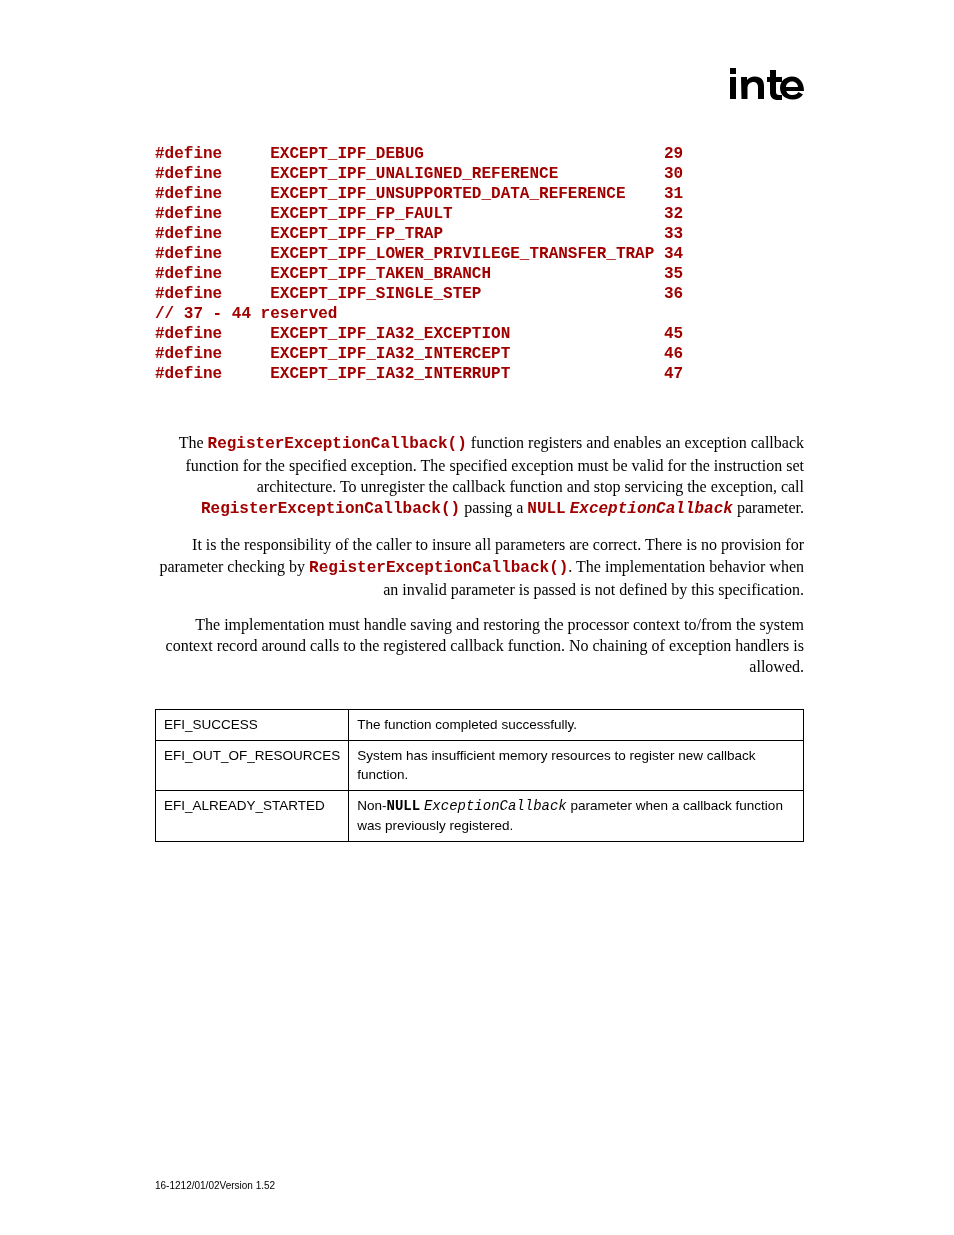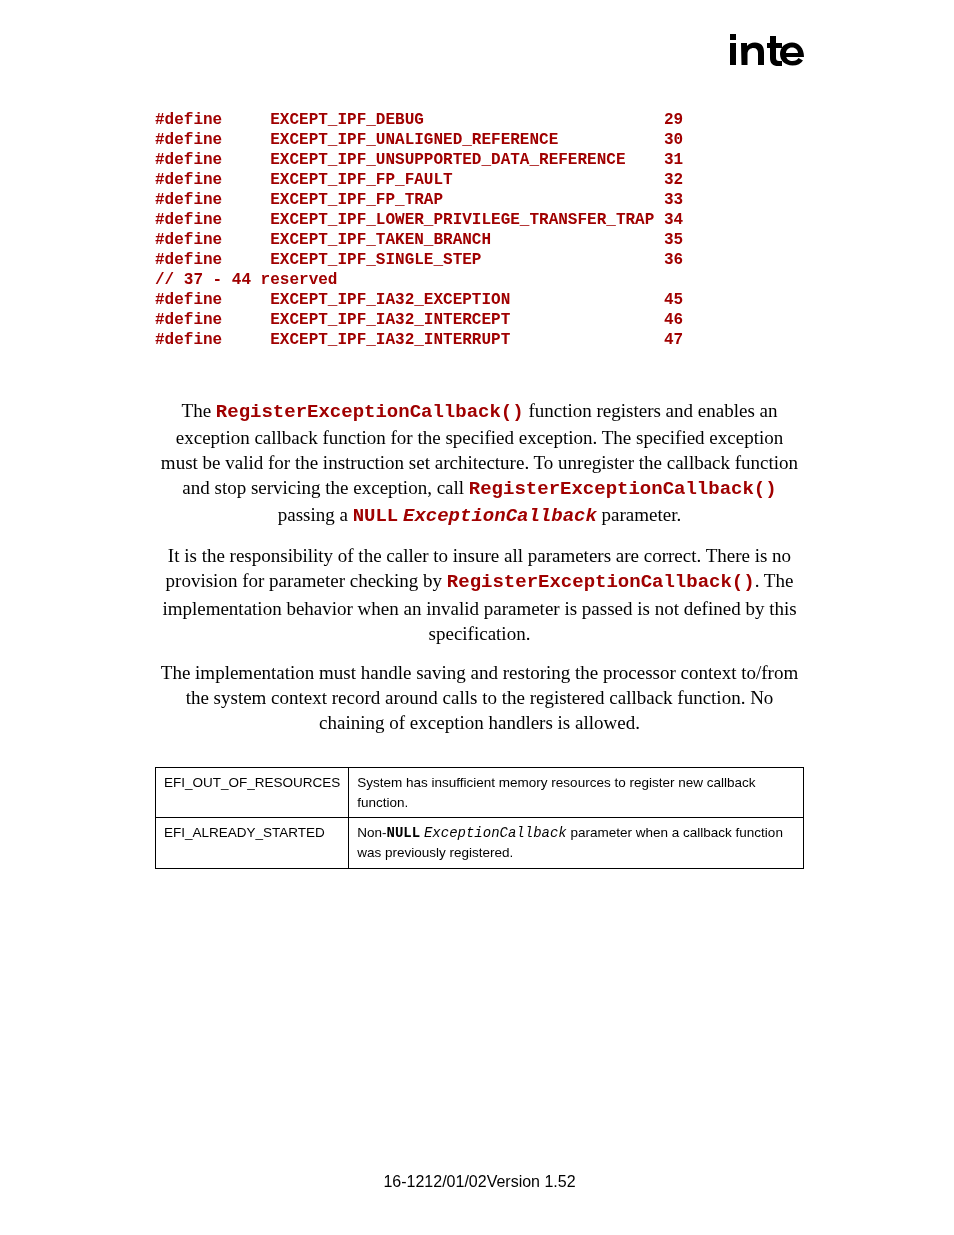--- a/index.html
+++ b/index.html
@@ -9,43 +9,43 @@
     padding: 0;
     width: 954px;
     height: 1235px;
     background: #ffffff;
     font-family: "Times New Roman", Times, serif;
     font-size: 16px;
     color: #000;
     position: relative;
   }
   .page {
-    padding: 30px 150px 0 155px;
+    padding: 64px 150px 0 155px;
   }
   .logo-wrap {
     text-align: right;
     margin-bottom: 36px;
   }
   .logo {
     display: inline-block;
   }
   .code-block {
     font-family: "Courier New", Courier, monospace;
     font-size: 16px;
     font-weight: bold;
     color: #a00000;
     line-height: 1.25;
     white-space: pre;
     margin-bottom: 48px;
   }
   .para {
-    font-size: 19px;
+    font-size: 16px;
     line-height: 1.32;
     margin-bottom: 14px;
-    text-align: center;
+    text-align: right;
   }
   .para .code-inline {
     font-family: "Courier New", Courier, monospace;
     font-weight: bold;
     color: #a00000;
   }
   .para .code-italic {
     font-family: "Courier New", Courier, monospace;
     font-style: italic;
     font-weight: bold;
@@ -76,23 +76,23 @@
     font-family: "Courier New", Courier, monospace;
     font-style: italic;
     font-size: 14px;
   }
   .footer {
     position: absolute;
     bottom: 44px;
     left: 155px;
     right: 150px;
     display: flex;
-    justify-content: center;
+    justify-content: flex-start;
     font-family: Arial, Helvetica, sans-serif;
-    font-size: 16px;
+    font-size: 10px;
   }
 </style>
 </head>
 <body>
 
 <div class="page">
 
   <div class="logo-wrap">
     <svg class="logo" width="76" height="40" viewBox="0 0 76 40" aria-label="intel">
       <g fill="#000">
@@ -341,20 +341,24 @@
   </div>
 
   <div class="para">
     <span>It is the responsibility of the caller to insure all parameters are correct.  There is no provision for parameter checking by </span><span class="code-inline">RegisterExceptionCallback()</span><span>.  The implementation behavior when an invalid parameter is passed is not defined by this specification.</span>
   </div>
 
   <div class="para">The implementation must handle saving and restoring the processor context to/from the system context record around calls to the registered callback function.  No chaining of exception handlers is allowed.</div>
 
   <table class="status-table">
     <tbody>
+        <tr>
+      <td class="key">EFI_SUCCESS</td>
+      <td>The function completed successfully.</td>
+    </tr>
     <tr>
       <td class="key">EFI_OUT_OF_RESOURCES</td>
       <td>System has insufficient memory resources to register new callback function.</td>
     </tr>
     <tr>
       <td class="key">EFI_ALREADY_STARTED</td>
       <td>
         <span>Non-</span><span class="tbl-code">NULL</span><span> </span><span class="tbl-code-italic">ExceptionCallback</span><span> parameter when a callback function was previously registered.</span>
       </td>
     </tr>

